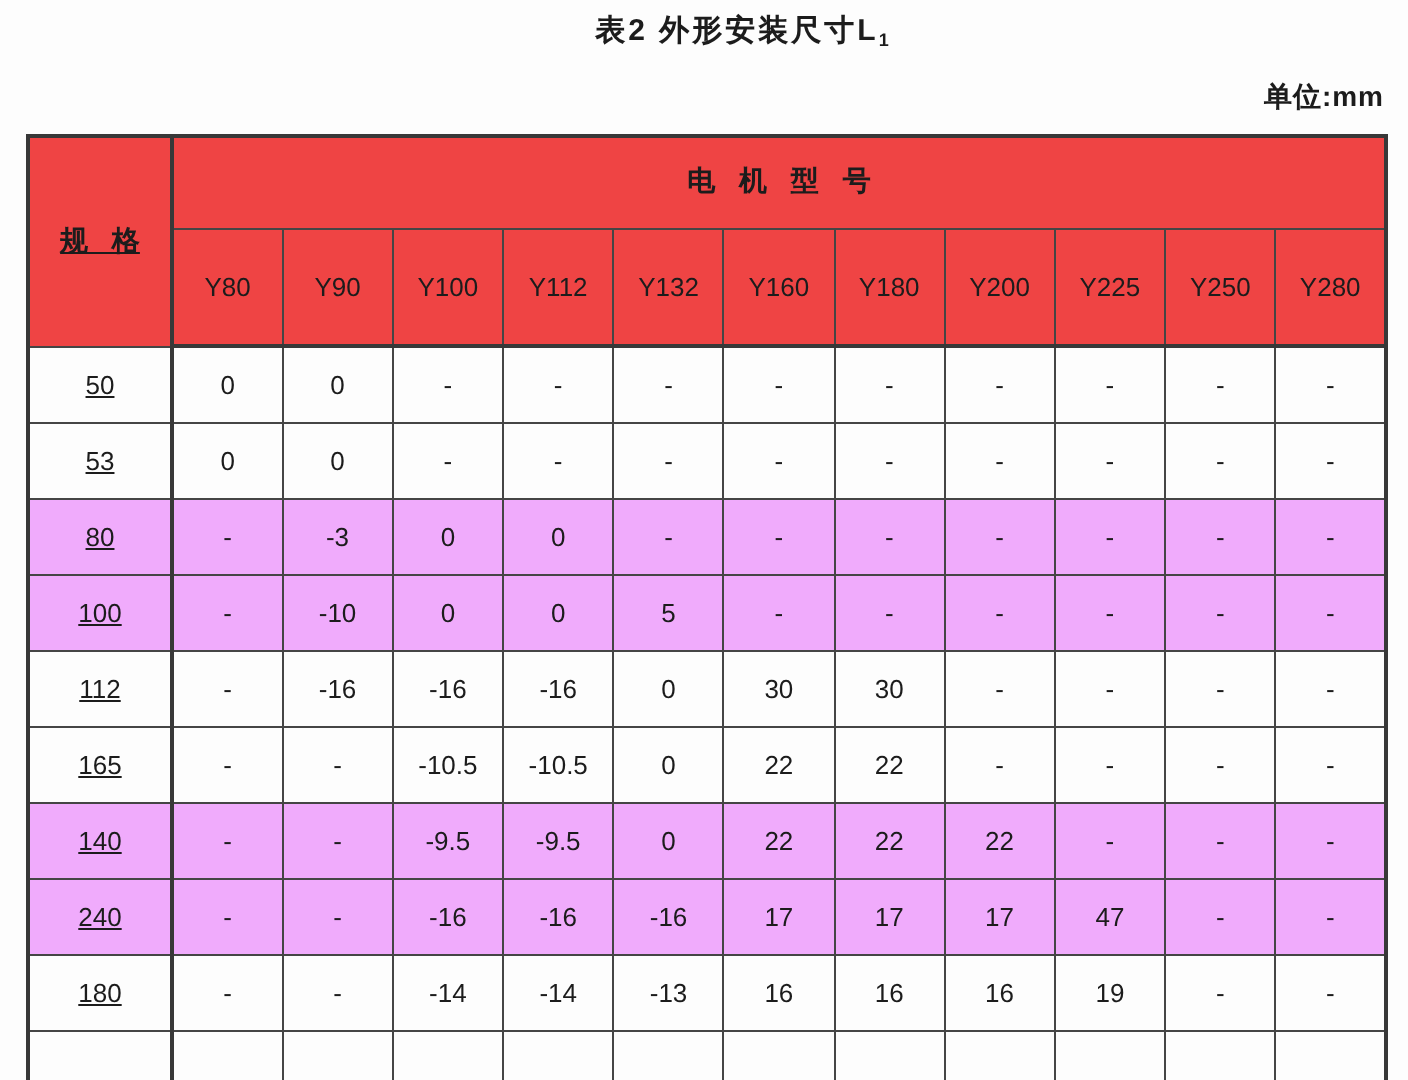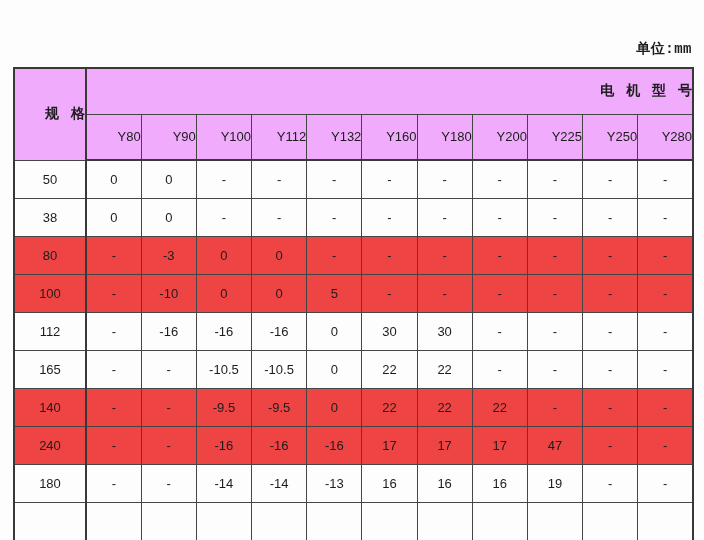--- a/index.html
+++ b/index.html
@@ -16,52 +16,53 @@
     position: absolute; top: 6px; left: 0; width: 704px;
     padding-left: 38px;
     text-align: center;
     font-size: 15px; font-weight: bold; letter-spacing: 1.5px;
     white-space: pre;
   }
   .title .sub { font-size: 9px; letter-spacing: 0; vertical-align: -3px; }
 
   .unit {
     position: absolute; top: 40px; right: 12px;
-    font-size: 14px; font-weight: bold; letter-spacing: 0.5px; font-family: Liberation Mono, monospace;
+    font-size: 14px; font-weight: bold; letter-spacing: 0.5px;
   }
 
   table.dim {
     position: absolute; left: 13px; top: 67px; width: 681px;
     border-collapse: collapse; table-layout: fixed;
     background: #fdfdfd;
     border: 2px solid #383838;
   }
   .dim th, .dim td {
     border: 1px solid #454545;
     text-align: center; vertical-align: middle;
     padding: 0; overflow: hidden;
   }
-  .dim thead th { background: #f0abfc; font-weight: normal; font-size: 13px; text-align: right; }
+  .dim thead th { background: #ef4444; font-weight: normal; font-size: 13px; }
   .dim thead tr:first-child { height: 46px; }
-  .dim thead tr:nth-child(2) { height: 46px; }
+  .dim thead tr:nth-child(2) { height: 59px; }
   .dim thead tr:nth-child(2) th { border-bottom: 2px solid #383838; }
   .dim th.spec-h, .dim th.group-h {
     font-size: 14px; font-weight: bold; word-spacing: 8px;
   }
-  .dim th.spec-h, .dim td.spec { border-right: 2px solid #383838; }
+  .dim th.spec-h, .dim td.spec { border-right: 2px solid #383838; text-decoration: underline; }
   .dim tbody tr { height: 38px; }
   .dim tbody td { font-size: 13px; }
-  .dim tbody tr:nth-child(4n+3), .dim tbody tr:nth-child(4n) { background: #ef4444; }
+  .dim tbody tr:nth-child(4n+3), .dim tbody tr:nth-child(4n) { background: #f0abfc; }
   .dim tbody tr[data-name="partial-row-clipped"] { height: 40px; background: #fdfdfd; }
 </style>
 </head>
 <body>
 
 <div class="page" data-name="document-page">
 
+  <div class="title" data-name="table-title"><span data-name="table-title-text">表2 外形安装尺寸L</span><span class="sub" data-name="table-title-subscript">1</span></div>
 
   <div class="unit" data-name="unit-label">单位:mm</div>
 
   <table class="dim" data-name="dimension-table">
     <colgroup>
       <col style="width:72px">
       <col span="11">
     </colgroup>
     <thead data-name="table-header">
       <tr data-name="group-header-row">
@@ -91,21 +92,21 @@
           <td data-name="value-cell">-</td>
           <td data-name="value-cell">-</td>
           <td data-name="value-cell">-</td>
           <td data-name="value-cell">-</td>
           <td data-name="value-cell">-</td>
           <td data-name="value-cell">-</td>
           <td data-name="value-cell">-</td>
           <td data-name="value-cell">-</td>
         </tr>
         <tr data-name="table-row">
-          <td class="spec" data-name="spec-cell">38</td>
+          <td class="spec" data-name="spec-cell">53</td>
           <td data-name="value-cell">0</td>
           <td data-name="value-cell">0</td>
           <td data-name="value-cell">-</td>
           <td data-name="value-cell">-</td>
           <td data-name="value-cell">-</td>
           <td data-name="value-cell">-</td>
           <td data-name="value-cell">-</td>
           <td data-name="value-cell">-</td>
           <td data-name="value-cell">-</td>
           <td data-name="value-cell">-</td>

